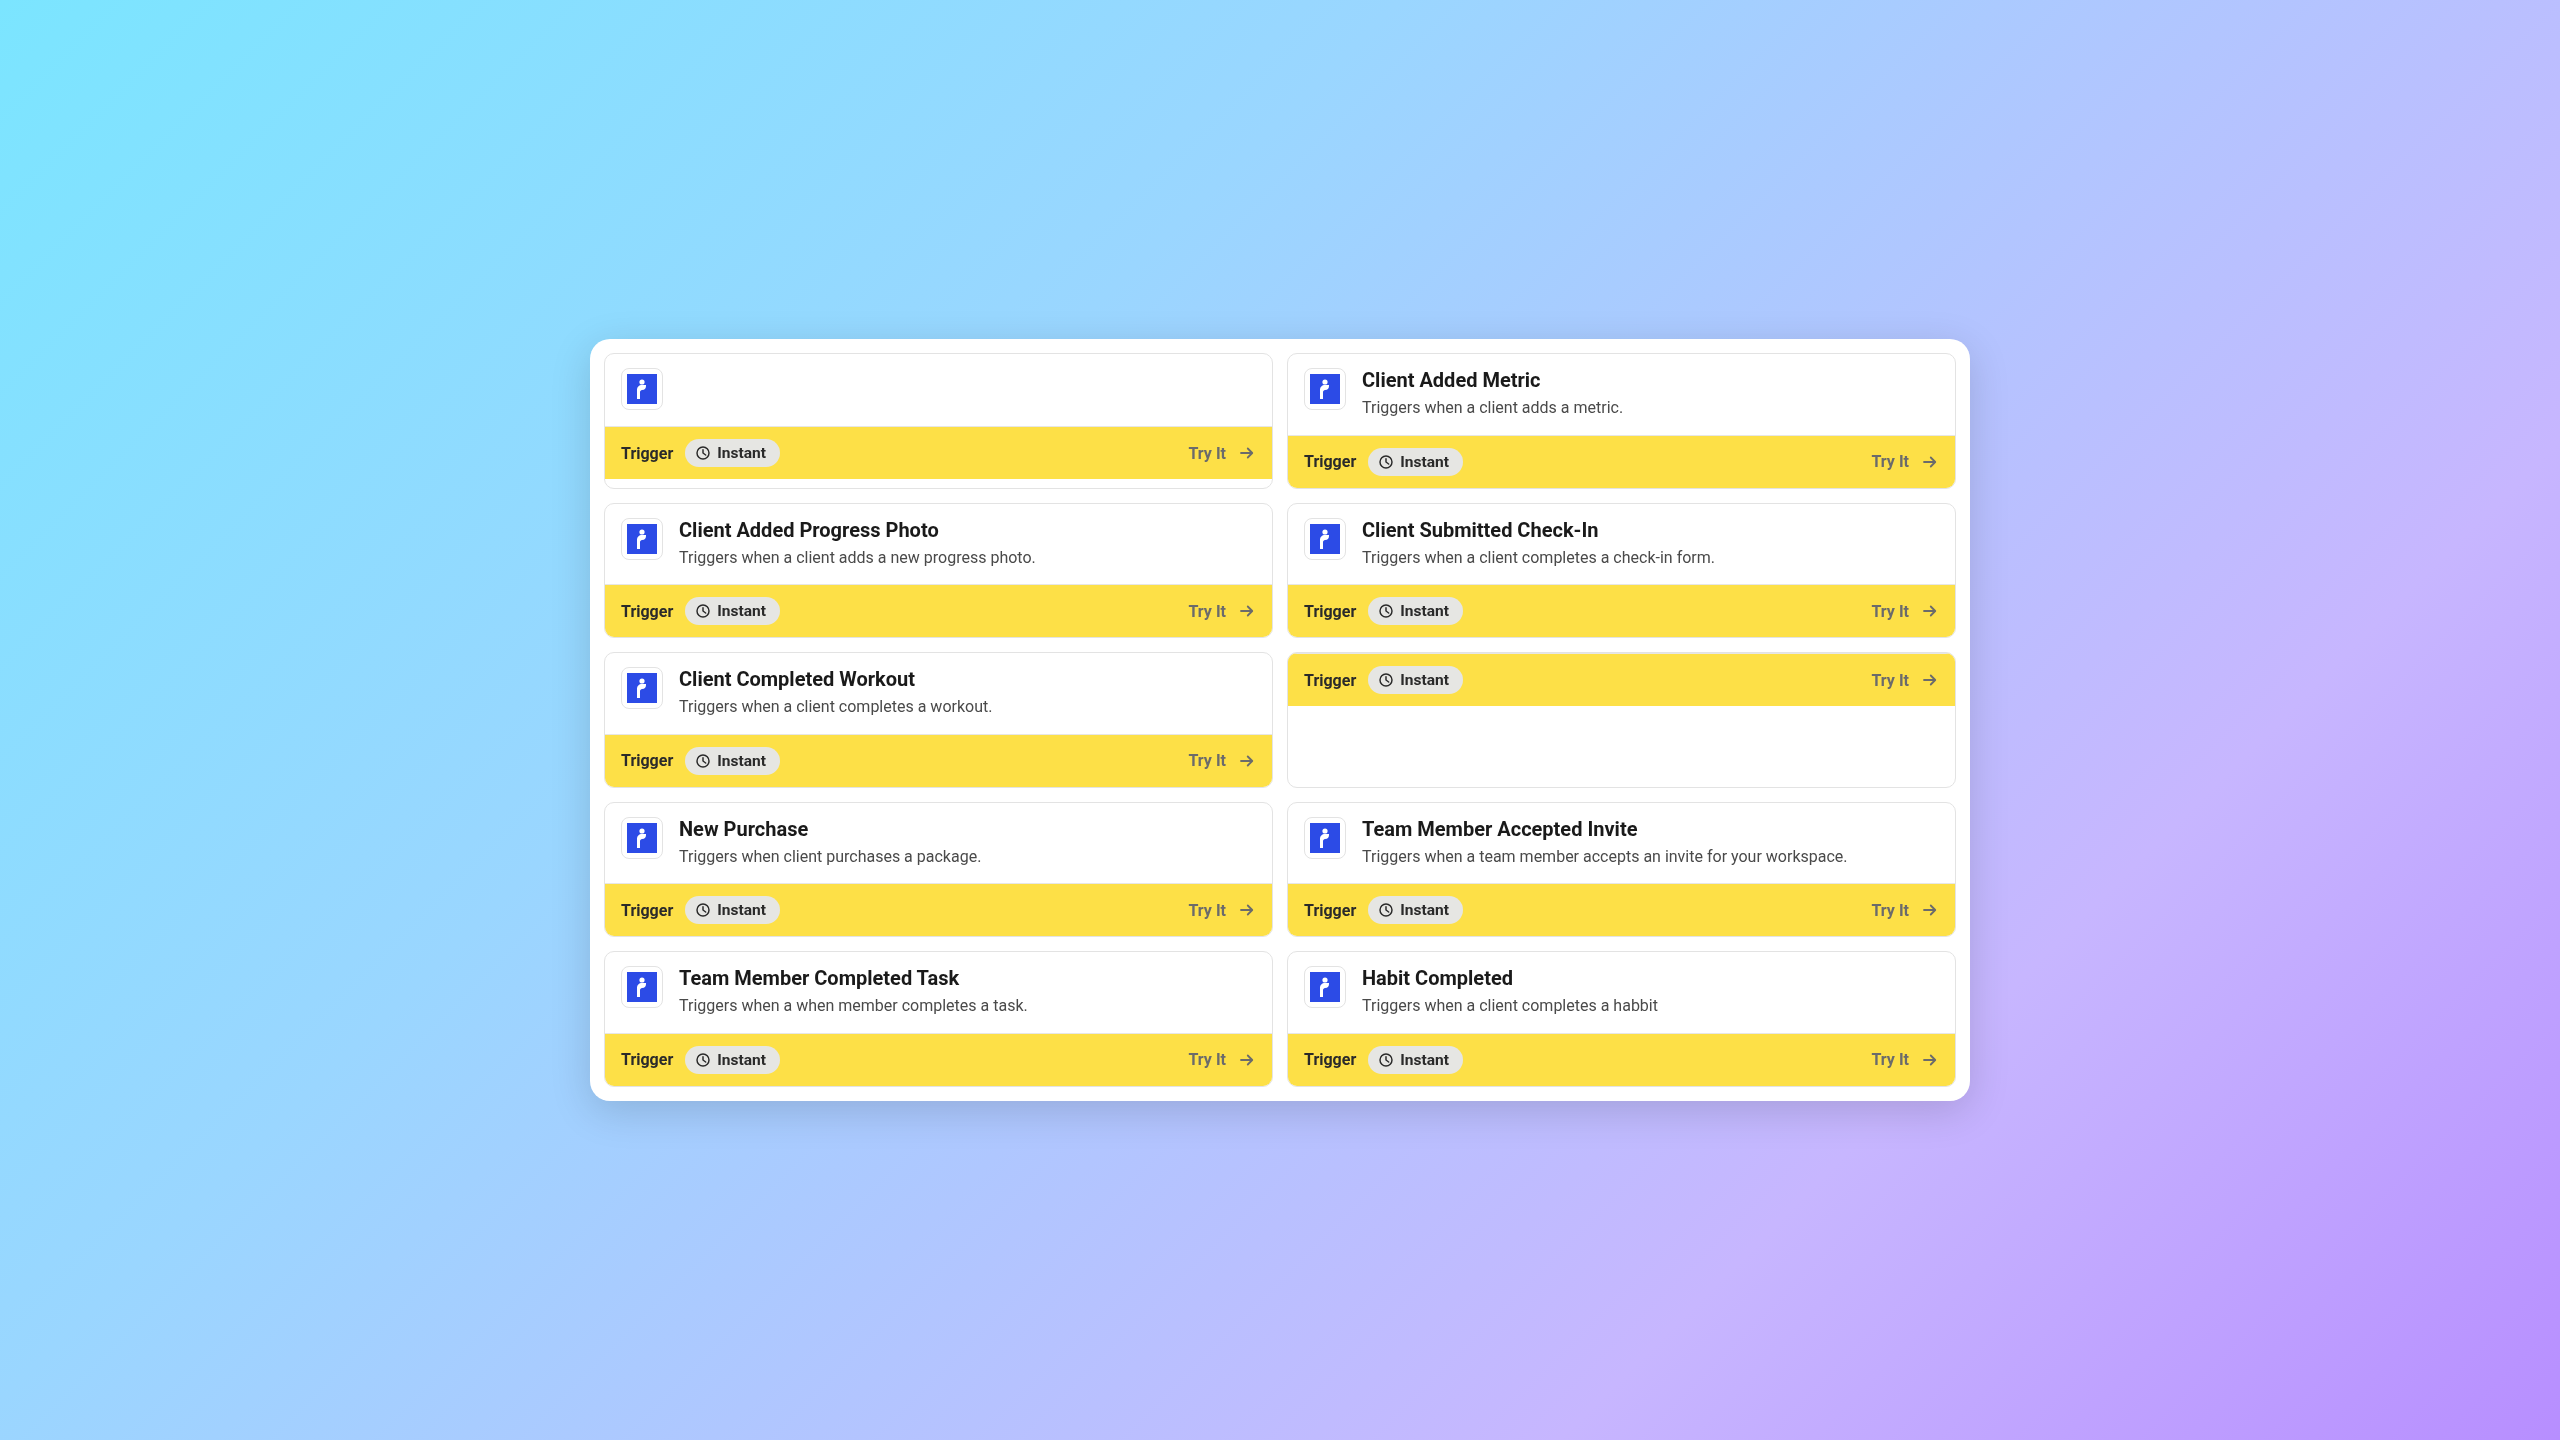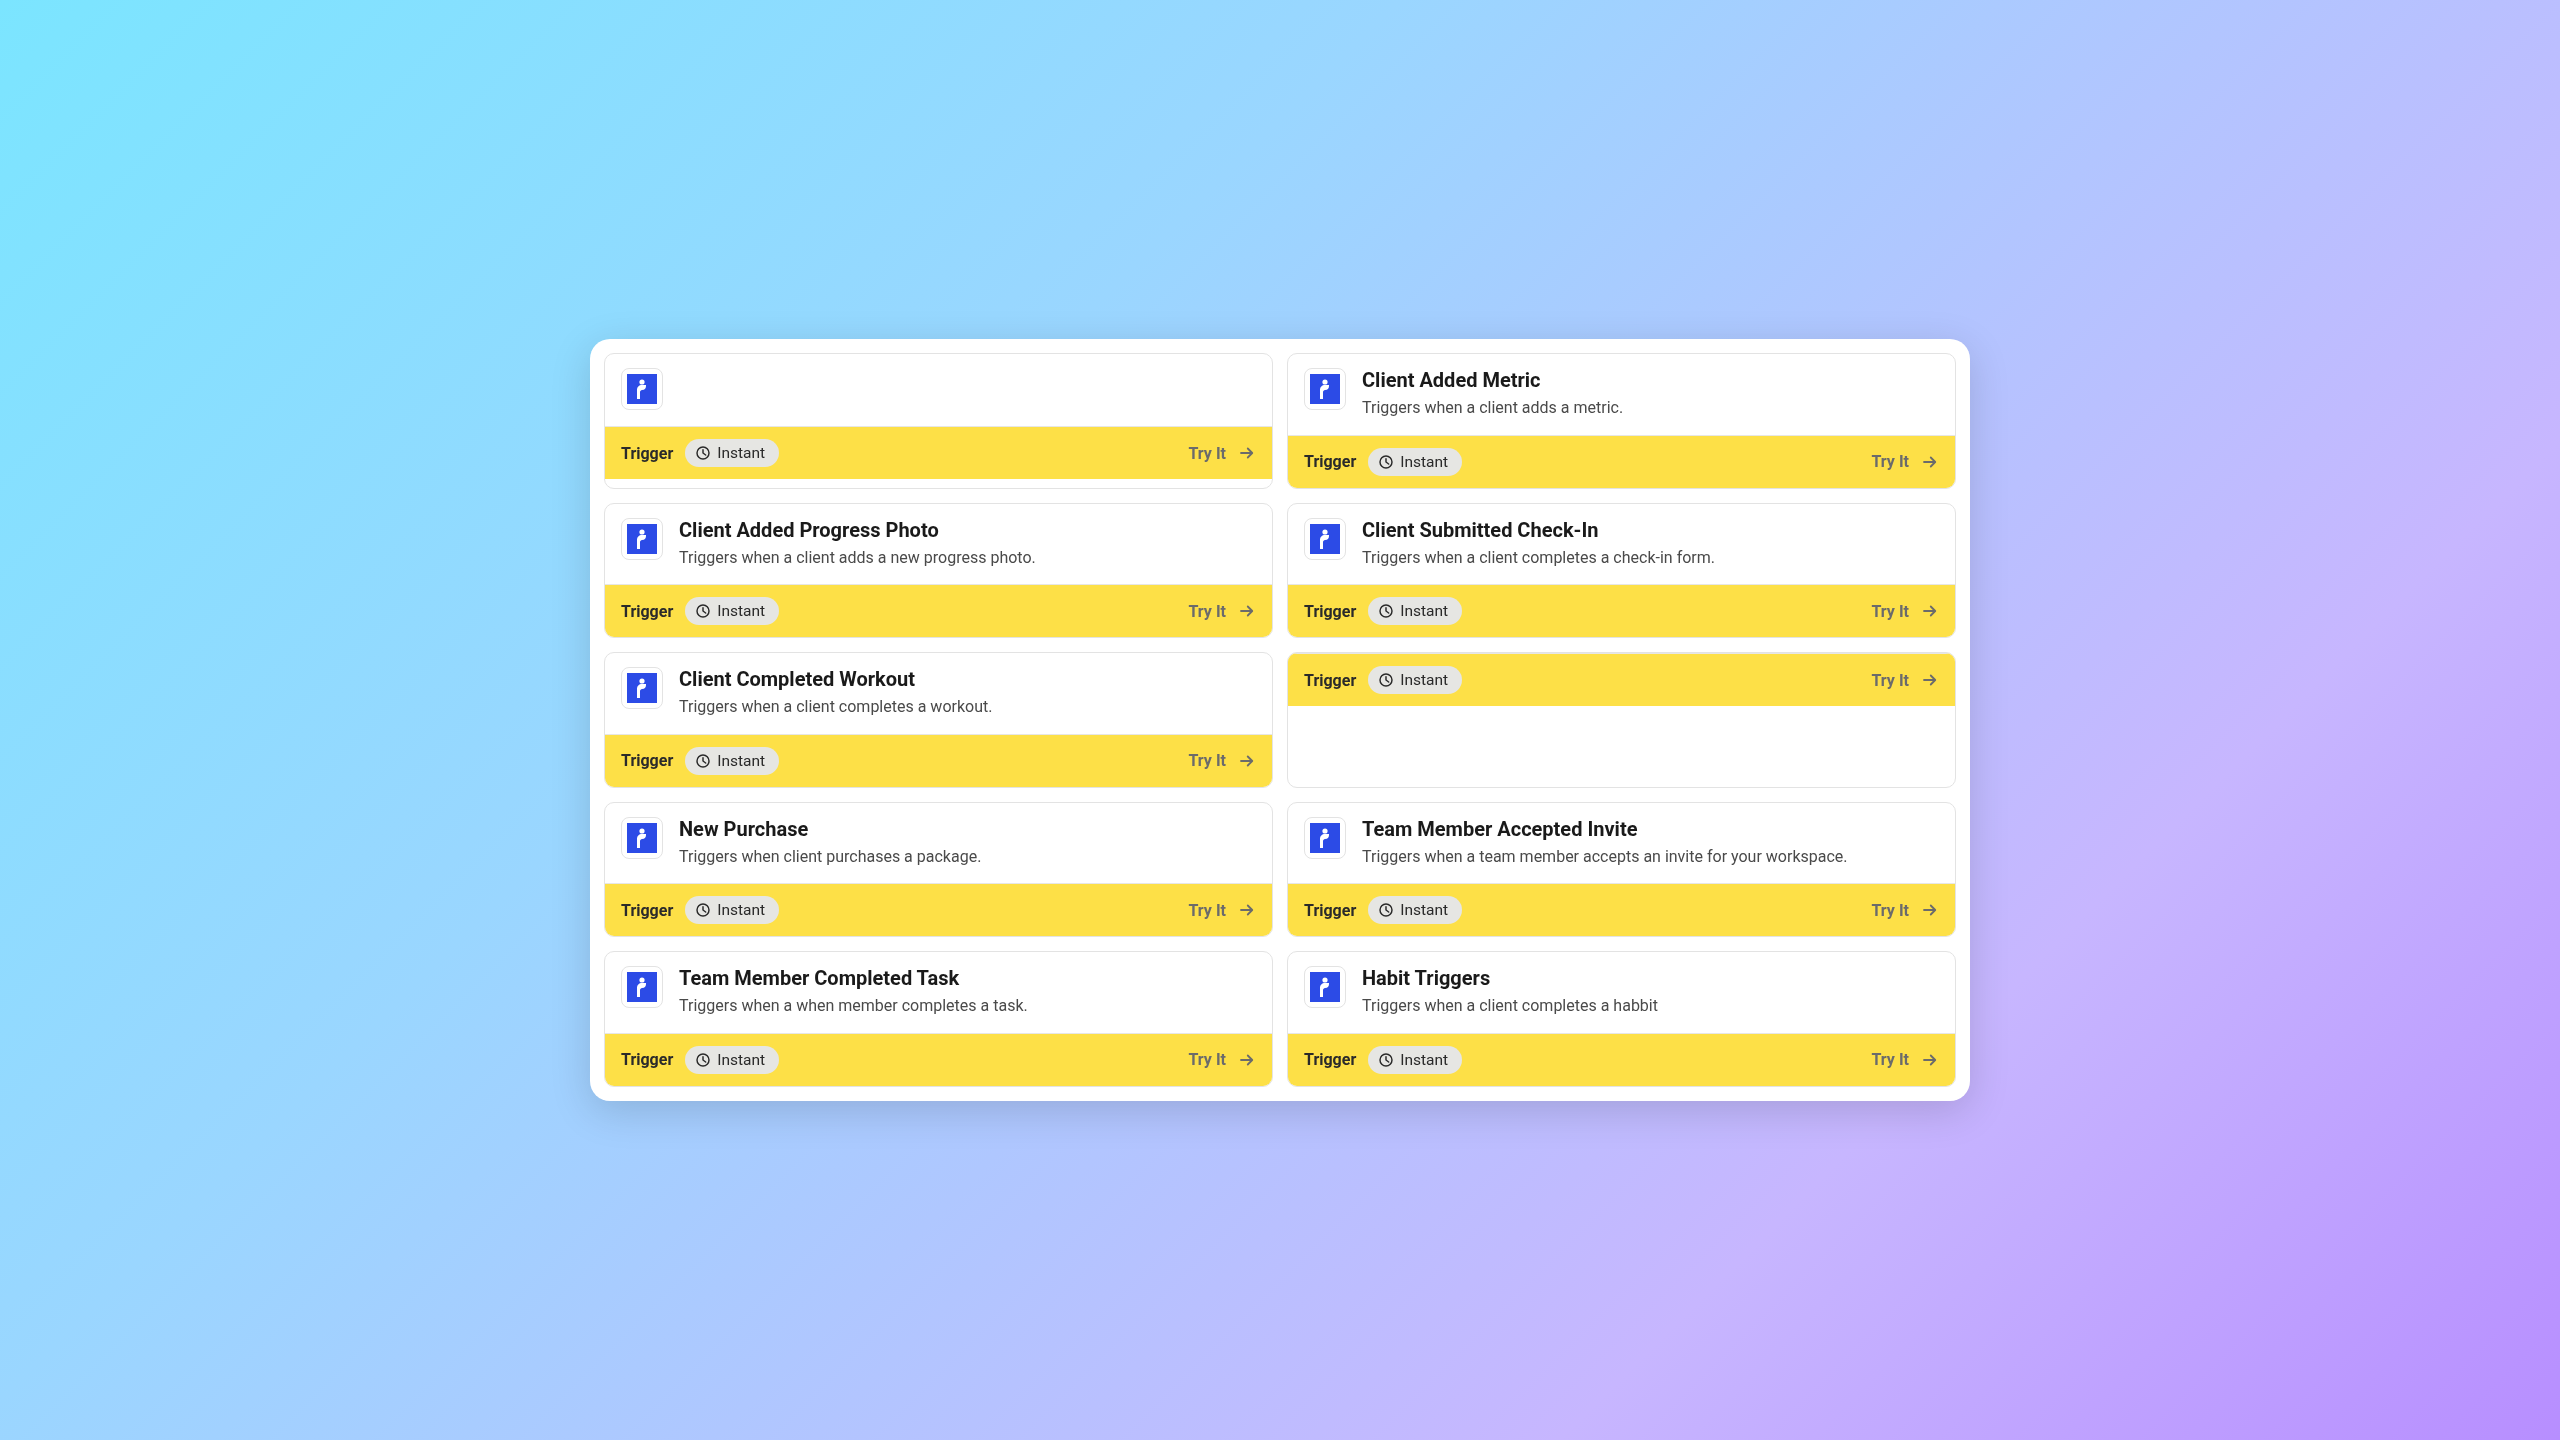--- a/index.html
+++ b/index.html
@@ -92,21 +92,21 @@
     color: #2a2a2a;
   }
   .instant-pill {
     display: inline-flex;
     align-items: center;
     gap: 6px;
     background: #e6e6e3;
     border-radius: 999px;
     padding: 5px 14px 5px 10px;
     font-size: 15.5px;
-    font-weight: 400;
+    font-weight: 700;
     color: #2a2a2a;
   }
   .instant-pill svg { display:block; }
   .try-btn {
     display: inline-flex;
     align-items: center;
     gap: 12px;
     font-size: 16px;
     font-weight: 700;
     color: #6b6b6b;
@@ -412,21 +412,21 @@
         <div class="card-top">
           <div class="app-icon">
             <div class="app-icon-inner">
               <svg width="20" height="22" viewBox="0 0 20 22" style="">
   <circle cx="10" cy="4" r="2.6" fill="#fff"></circle>
   <path d="M10 7 C 7 7 5 9 5 12 L5 21 L8 21 L8 14 C 8 13 9 12 10 12 C 13 12 14 10 14 8 L14 7 Z" fill="#fff"></path>
 </svg>
             </div>
           </div>
           <div class="card-text">
-            <div class="card-title">Habit Triggers</div>
+            <div class="card-title">Habit Completed</div>
             <div class="card-desc">Triggers when a client completes a habbit</div>
           </div>
         </div>
         <div class="card-bottom">
           <div class="left-meta">
             <span class="type-label">Trigger</span>
             <span class="instant-pill">
               <svg width="16" height="16" viewBox="0 0 24 24" style="">
   <circle cx="12" cy="12" r="9" fill="none" stroke="#2a2a2a" stroke-width="2.2"></circle>
   <path d="M12 7 L12 12 L16 15" fill="none" stroke="#2a2a2a" stroke-width="2.2" stroke-linecap="round"></path>

